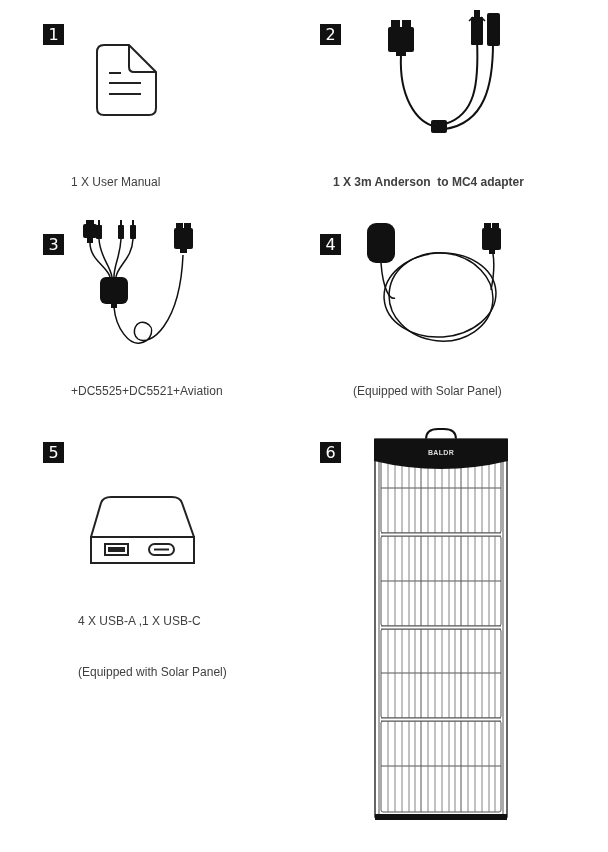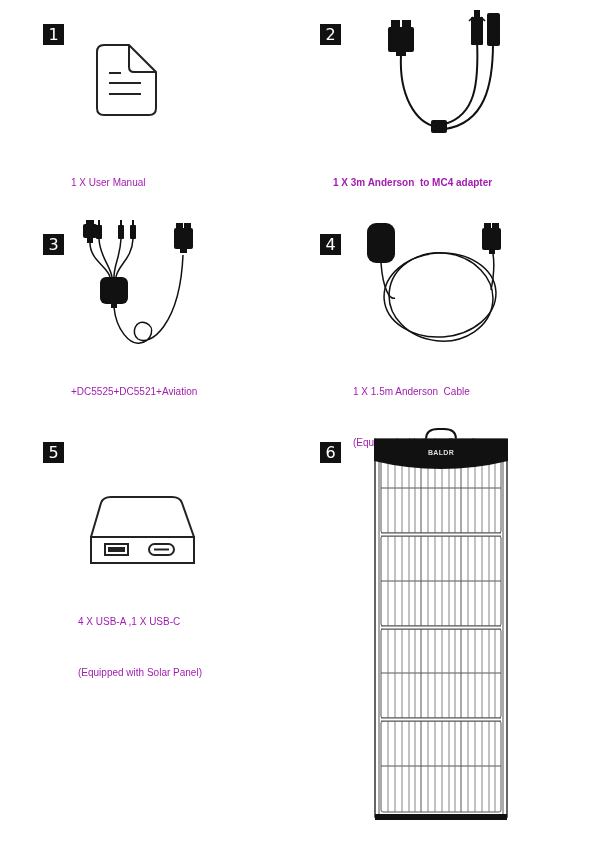--- a/index.html
+++ b/index.html
@@ -1,21 +1,21 @@
 <!DOCTYPE html>
 <html><head>
   <meta charset="utf-8">
   <style>
     html, body { margin: 0; padding: 0; background: #ffffff; }
     body { width: 608px; height: 852px; position: relative; overflow: hidden;
            font-family: "Liberation Sans", sans-serif; color: #222; }
     .badge { position: absolute; width: 21px; height: 21px; background: #111; color: #fff;
              font-family: "DejaVu Sans", sans-serif; font-size: 16px; line-height: 21px;
              text-align: center; }
-    .caption { position: absolute; font-size: 10px; line-height: 17px; color: #a21caf; white-space: pre; }
+    .caption { position: absolute; font-size: 12px; line-height: 17px; color: #404040; white-space: pre; }
     svg { position: absolute; overflow: visible; }
   </style>
 </head>
 <body>
 
 <div class="badge" style="left:43px;top:24px;">1</div>
 <svg style="left:96px;top:44px;" width="62" height="72" viewBox="0 0 62 72">
   <path d="M8,1 H33 L60,28 V64 Q60,71 53,71 H8 Q1,71 1,64 V8 Q1,1 8,1 Z" fill="none" stroke="#222" stroke-width="2"></path>
   <path d="M33,1 V23 Q33,28 38,28 H60" fill="none" stroke="#222" stroke-width="2"></path>
   <line x1="13" y1="29" x2="25" y2="29" stroke="#222" stroke-width="2"></line>
@@ -92,21 +92,20 @@
   <ellipse cx="75" cy="75" rx="56" ry="42" fill="none" stroke="#111" stroke-width="1.5" transform="rotate(-4 75 75)"></ellipse>
   <ellipse cx="76" cy="77" rx="52" ry="44" fill="none" stroke="#111" stroke-width="1.5" transform="rotate(6 76 77)"></ellipse>
   <path d="M126,70 C130,50 129,40 128,34" fill="none" stroke="#111" stroke-width="1.5"></path>
 
   <rect x="119" y="3" width="7" height="6" fill="#111"></rect>
   <rect x="127" y="3" width="7" height="6" fill="#111"></rect>
   <rect x="117" y="8" width="19" height="22" rx="2" fill="#111"></rect>
   <rect x="124" y="29" width="6" height="5" fill="#111"></rect>
 </svg>
 <div class="caption" style="left:353px;top:349px;">
-  <div>1 X 1.5m Anderson  Cable</div>
   <div>(Equipped with Solar Panel)</div>
 </div>
 
 <div class="badge" style="left:43px;top:442px;">5</div>
 <svg style="left:89px;top:495px;" width="108" height="70" viewBox="0 0 108 70">
   <path d="M2,42 L12,8 Q14,2 22,2 H83 Q91,2 93,8 L105,42" fill="none" stroke="#222" stroke-width="2"></path>
   <rect x="2" y="42" width="103" height="26" fill="none" stroke="#222" stroke-width="2"></rect>
   <g>
     <rect x="16" y="49" width="23" height="11" fill="none" stroke="#222" stroke-width="2"></rect>
     <rect x="19" y="52" width="17" height="5" fill="#222"></rect>

